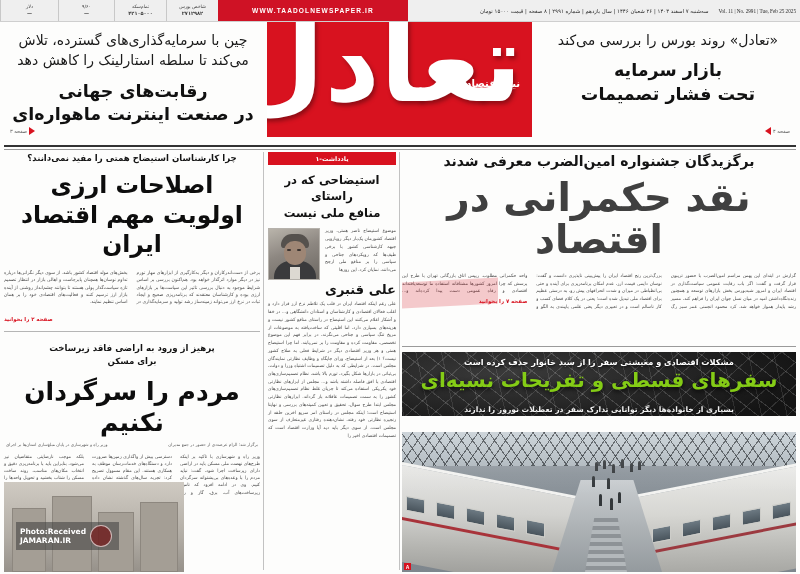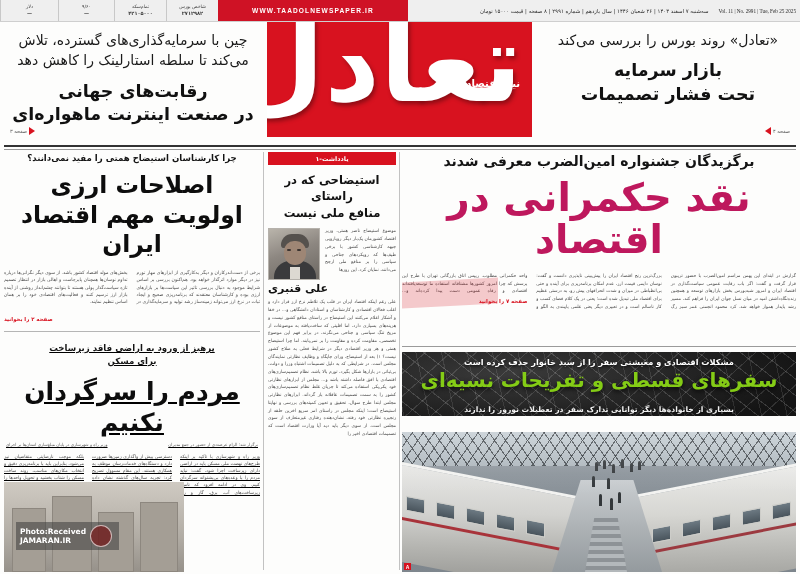--- a/index.html
+++ b/index.html
@@ -194,36 +194,36 @@
   .ap-eye.r { left: 28px; }
   .ap-body {
     position: absolute; left: 5px; bottom: 0; width: 42px; height: 18px;
     background: #3a3a3c; border-radius: 16px 16px 0 0;
   }
   .ap-shirt {
     position: absolute; left: 21px; bottom: 0; width: 10px; height: 12px;
     background: #ddd9d2;
   }
   .author-name {
-    clear: both; text-align: left;
-    font-size: 11px; font-weight: bold; color: #111;
+    clear: both; text-align: right;
+    font-size: 13px; font-weight: bold; color: #111;
     margin: 1px 0 3px 0;
   }
 
   
   .col-right {
     position: absolute; left: 402px; top: 152px;
     width: 394px; direction: rtl;
   }
   .main-kicker {
     font-size: 14px; font-weight: bold; color: #141414;
     text-align: center; line-height: 1.4; letter-spacing: -.1px;
   }
   .main-title {
-    font-size: 39px; font-weight: bold; color: #be185d;
+    font-size: 39px; font-weight: bold; color: #404040;
     text-align: center; line-height: 1.1; margin-top: 5px;
     letter-spacing: -1.6px;
   }
   .main-body {
     margin-top: 10px;
     column-count: 3; column-gap: 9px;
     font-size: 4.5px; line-height: 1.68; color: #4a4a4a;
     text-align: justify; position: relative;
   }
   .hl-band {
@@ -436,21 +436,21 @@
         <div>اولویت مهم اقتصاد ایران</div>
       </div>
       <div class="body-2col">برخی از دست‌اندرکاران و دیگر به‌کارگیری از ابزارهای مهار تورم نیز در دیگر موارد اثرگذار خواهد بود. هم‌اکنون بررسی بر اساس شرایط موجود به دنبال بررسی تاثیر این سیاست‌ها بر بازارهای ارزی بوده و کارشناسان معتقدند که برنامه‌ریزی صحیح و ایجاد ثبات در نرخ ارز می‌تواند زمینه‌ساز رشد تولید و سرمایه‌گذاری در بخش‌های مولد اقتصاد کشور باشد. از سوی دیگر نگرانی‌ها درباره تداوم نوسان‌ها همچنان پابرجاست و اهالی بازار در انتظار تصمیم تازه سیاست‌گذار پولی هستند تا بتوانند چشم‌انداز روشنی از آینده بازار ارز ترسیم کنند و فعالیت‌های اقتصادی خود را بر همان اساس تنظیم نمایند.</div>
       <div style="text-align:left;">
         <span class="readmore">صفحه ۲ را بخوانید</span>
       </div>
     </div>
 
     <div class="hrule thin" style="position:relative; left:0; top:6px; width:100%; height:1px; background:#b5b5b5;"></div>
 
-    <div style="margin-top:16px;text-decoration:underline;">
+    <div style="margin-top:16px;">
       <div class="lead-kicker">
         <div>پرهیز از ورود به اراضی فاقد زیرساخت</div>
         <div>برای مسکن</div>
       </div>
       <div class="lead-title" style="font-size:25px; margin-top:8px;">مردم را سرگردان نکنیم</div>
       <div style="display:flex; justify-content:space-between; font-size:4.2px; color:#555; margin-top:3px; padding:0 2px;">
         <span>برگزار شد؛ الزام عرضه‌دی از حضور در جمع مدیران</span>
         <span>وزیر راه و شهرسازی در پایان مبلغ‌سازی استان‌ها بر اجرای</span>
       </div>
       <div class="body-3col" style="margin-top:6px;">وزیر راه و شهرسازی با تاکید بر اینکه طرح‌های نهضت ملی مسکن باید در اراضی دارای زیرساخت اجرا شود، گفت: نباید مردم را با وعده‌های بی‌پشتوانه سرگردان کنیم. وی در ادامه افزود که تامین زیرساخت‌های آب، برق، گاز و راه دسترسی پیش از واگذاری زمین‌ها ضرورت دارد و دستگاه‌های خدمات‌رسان موظف به همکاری هستند. این مقام مسوول تصریح کرد: تجربه سال‌های گذشته نشان داده است که ورود به اراضی فاقد زیرساخت نه تنها هزینه‌های پروژه را افزایش می‌دهد بلکه موجب نارضایتی متقاضیان نیز می‌شود، بنابراین باید با برنامه‌ریزی دقیق و انتخاب مکان‌های مناسب، روند ساخت مسکن را شتاب بخشید و تحویل واحدها را در زمان مقرر به متقاضیان انجام داد.</div>

